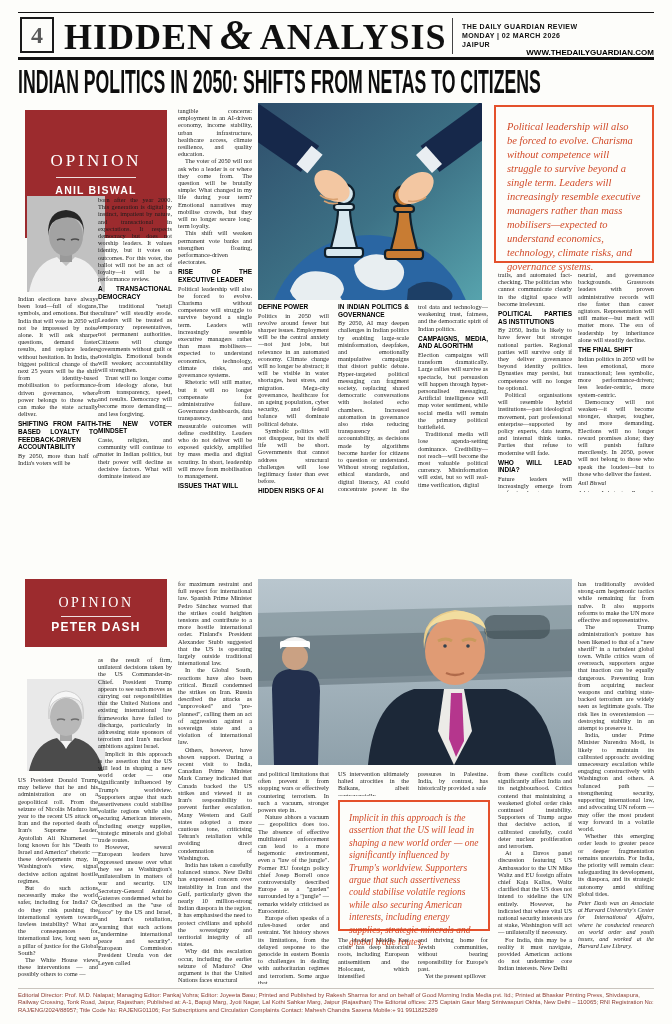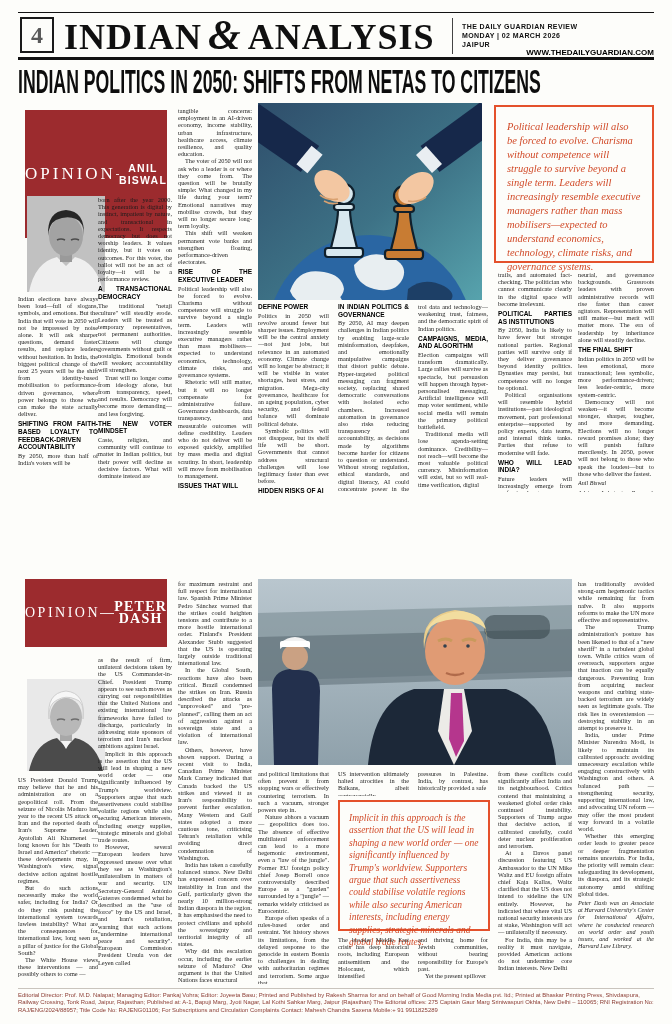--- a/index.html
+++ b/index.html
@@ -16,27 +16,27 @@
   .pubinfo{position:absolute;left:462px;top:22px;font:bold 7px/9px "Liberation Sans",sans-serif;
            letter-spacing:.4px;color:#111;}
   .site{position:absolute;right:18px;top:48px;font:bold 8px/9px "Liberation Sans",sans-serif;color:#000;}
   
   .hl1{position:absolute;left:18px;top:66px;font:800 34px/30px "Liberation Sans",sans-serif;
        color:#0d0d0d;white-space:nowrap;transform:scaleX(.52);transform-origin:0 0;letter-spacing:0;}
   .hl2{position:absolute;left:0;top:494px;width:672px;text-align:center;
        font:bold 27px/35px "Liberation Serif",serif;color:#151515;}
   
   .opbox{position:absolute;background:#9c2b2e;color:#fff;text-align:center;
-         display:flex;flex-direction:row;justify-content:center;align-items:center;}
+         display:flex;flex-direction:column;justify-content:center;align-items:center;}
   .opbox .lab{font:400 17px/18px "Liberation Serif",serif;letter-spacing:3px;}
   .opbox .ln{width:80px;height:1px;background:rgba(255,255,255,.85);margin:7px auto 6px;}
   .opbox .auth{font:bold 10.5px/12px "Liberation Sans",sans-serif;letter-spacing:1.2px;}
   .opbox.small .lab{font-size:14px;letter-spacing:2.5px;}
   .opbox.small .ln{margin:4px auto 4px;width:70px;}
-  .opbox.small .auth{font-size:14px;font-family:Liberation Serif, serif;}
+  .opbox.small .auth{font-size:12px;}
   .tail{position:absolute;left:52px;bottom:-13px;width:0;height:0;
         border-top:14px solid #9c2b2e;border-right:16px solid transparent;}
   
   .colblk{position:absolute;overflow:hidden;font:6.3px/7.2px "Liberation Serif",serif;
           text-align:justify;color:#1c1c1c;}
   .colblk .para{margin:0;text-indent:7px;}
   .colblk .para:first-child{text-indent:0;}
   .colblk .sub + .para{text-indent:0;}
   .colblk .sub{font:bold 6.5px/7.6px "Liberation Sans",sans-serif;margin:3px 0 1px;color:#000;}
   .colblk .sub:first-child{margin-top:0;}
@@ -51,21 +51,21 @@
         font:5.9px/7.4px "Liberation Sans",sans-serif;color:#8b3c33;text-align:left;}
   .hair{position:absolute;background:#c9c4bd;height:1px;}
 </style>
 </head>
 <body>
 
 <div class="page">
 
   <div class="rule" style="left:18px;top:12px;width:636px;height:1px;"></div>
   <div class="pgnum"><span>4</span></div>
-  <div class="mtitle"><span>INDIAN</span><span class="amp">&amp;</span><span>ANALYSIS</span></div>
+  <div class="mtitle"><span>HIDDEN</span><span class="amp">&amp;</span><span>ANALYSIS</span></div>
   <div class="vline"></div>
   <div class="pubinfo">
     <div>THE DAILY GUARDIAN REVIEW</div>
     <div>MONDAY | 02 MARCH 2026</div>
     <div>JAIPUR</div>
   </div>
   <div class="site">WWW.THEDAILYGUARDIAN.COM</div>
   <div class="rule" style="left:18px;top:57px;width:636px;height:3px;"></div>
 
   <div class="hl1">INDIAN POLITICS IN 2050: SHIFTS FROM NETAS TO CITIZENS</div>

